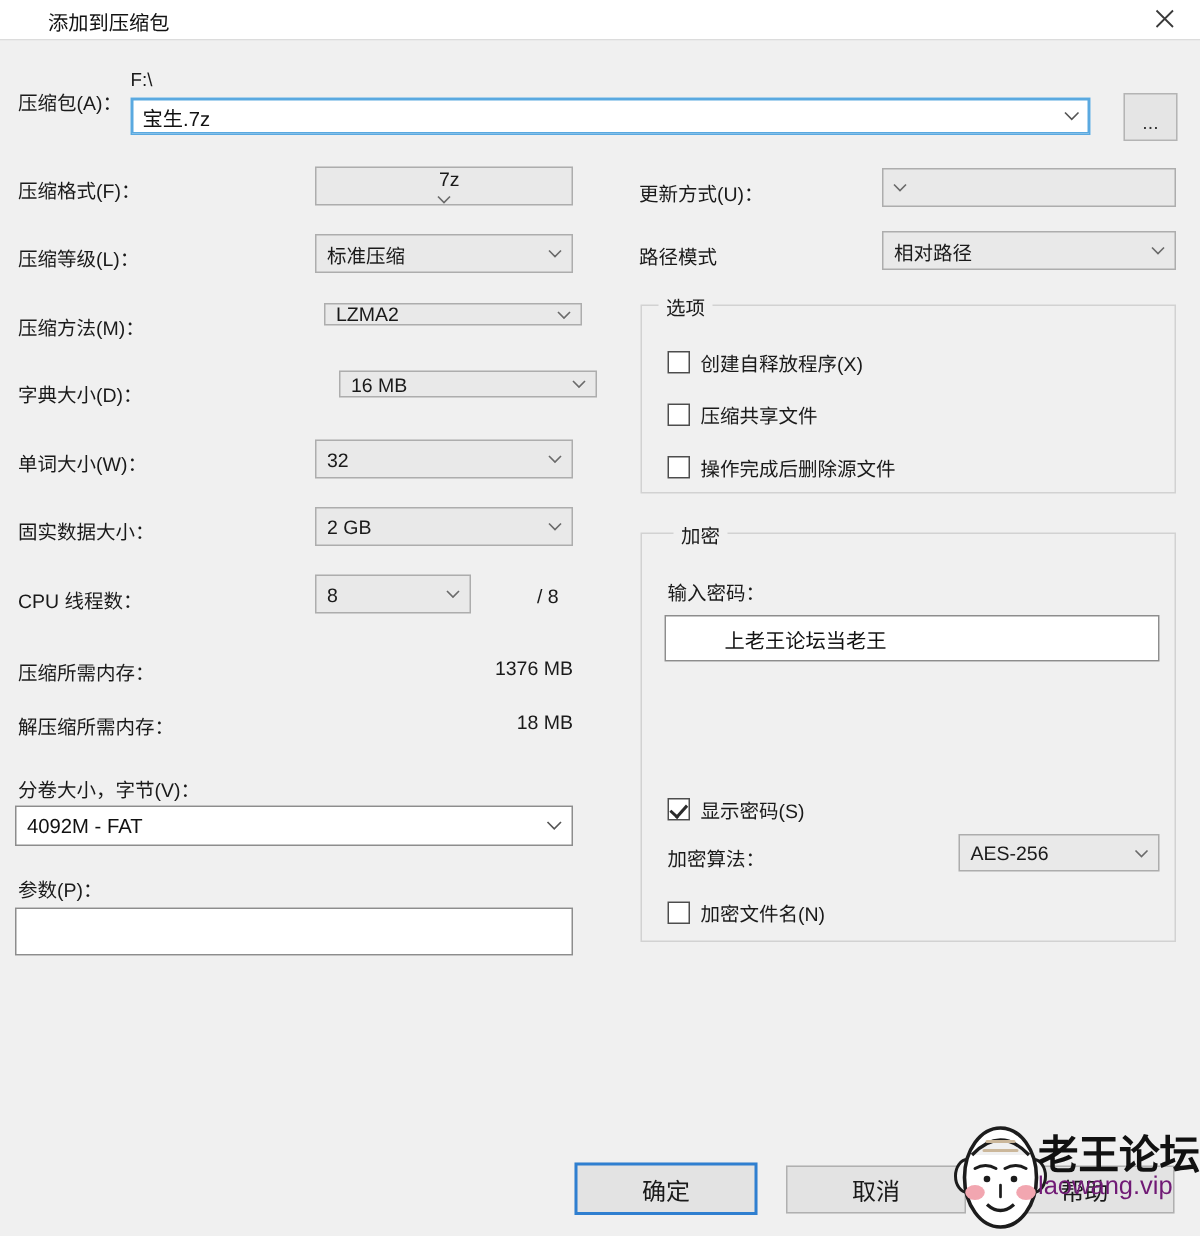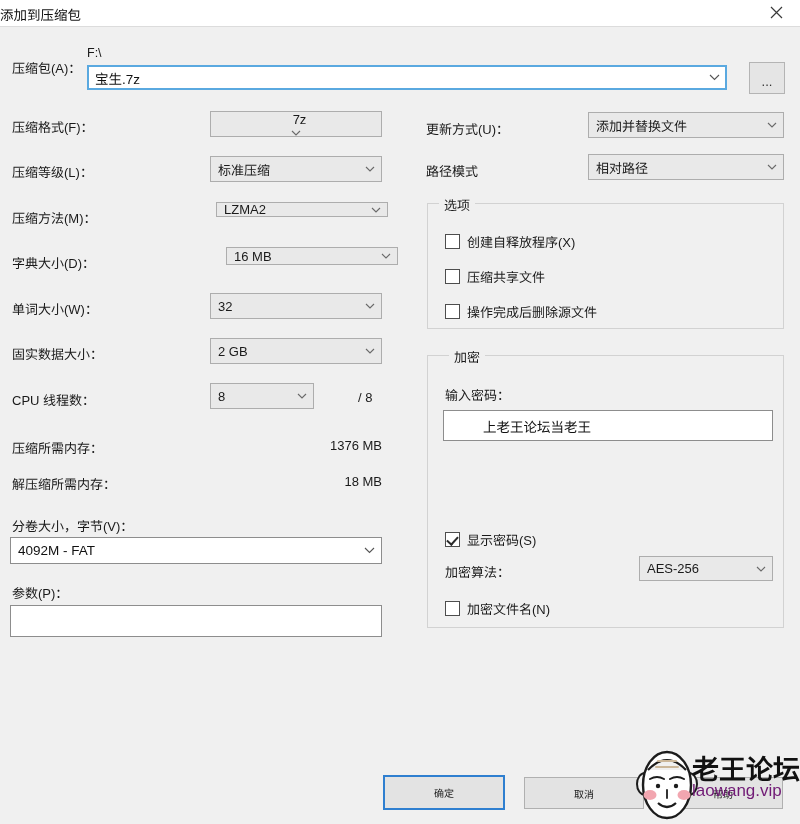--- a/index.html
+++ b/index.html
@@ -24,20 +24,21 @@
     width: 800px; height: 26px;
     background: #ffffff;
     border-bottom: 1px solid #dcdcdc;
   }
   .titlebar-text {
     position: absolute;
     left: 0px; top: 4px;
     font-size: 13.5px;
     color: #111;
     white-space: nowrap;
+    padding-left: 32px;
   }
   .close-btn {
     position: absolute;
     right: 4px; top: 0px;
     width: 40px; height: 25px;
     display: flex; align-items: center; justify-content: center;
     cursor: default;
   }
   .close-btn svg { display: block; }
 
@@ -193,21 +194,21 @@
 
   
   .btn {
     position: absolute;
     background: #e3e3e3;
     border: 1px solid #b0b0b0;
     box-sizing: border-box;
     display: flex;
     align-items: center;
     justify-content: center;
-    font-size: 10px;
+    font-size: 16px;
     color: #1a1a1a;
     cursor: default;
   }
   .btn.default {
     border: 2px solid #2f7fd0;
     background: #e3e3e3;
   }
 
   
   .watermark {
@@ -347,21 +348,20 @@
   </span>
 </div>
 
 <div class="lbl" style="left:12px; top:583px;">参数(P)：</div>
 <div class="textbox" style="left:10px; top:605px; width:372px; height:32px;">
   <span class="tb-text"></span>
 </div>
 
 <div class="lbl" style="left:426px; top:119px;">更新方式(U)：</div>
 <div class="combo" style="left:588px; top:112px; width:196px; height:26px;">
-  <span class="combo-text">添加并替换文件</span>
   <span class="chev">
     <svg width="10" height="6" viewBox="0 0 10 6">
         <path d="M1,1 L5,5 L9,1" stroke="#6a6a6a" stroke-width="1.1" fill="none"></path>
       </svg>
   </span>
 </div>
 
 <div class="lbl" style="left:426px; top:161px;">路径模式</div>
 <div class="combo" style="left:588px; top:154px; width:196px; height:26px;">
   <span class="combo-text">相对路径</span>

